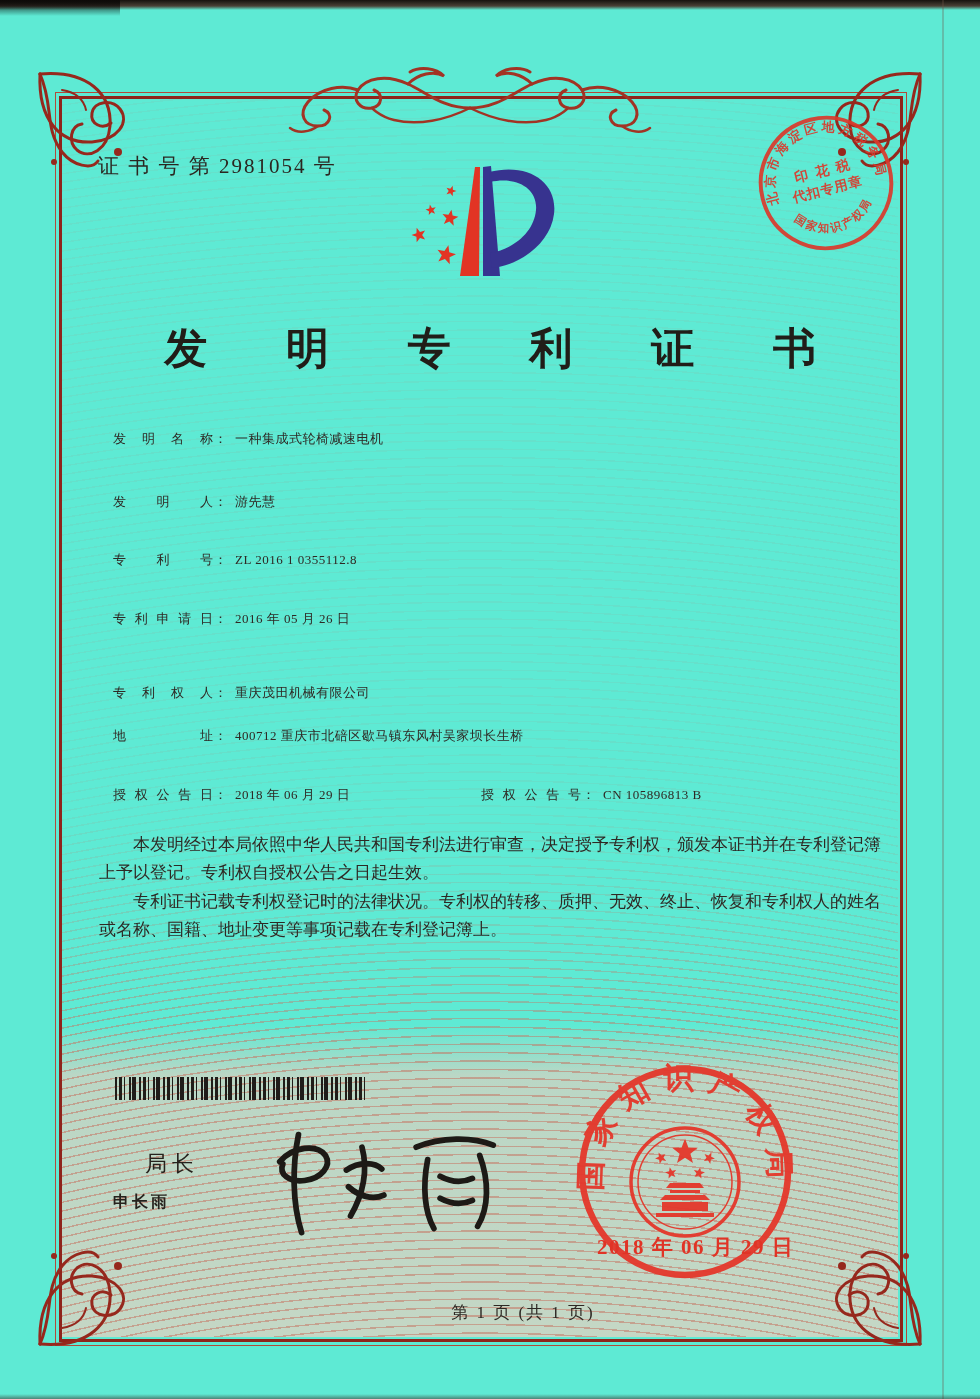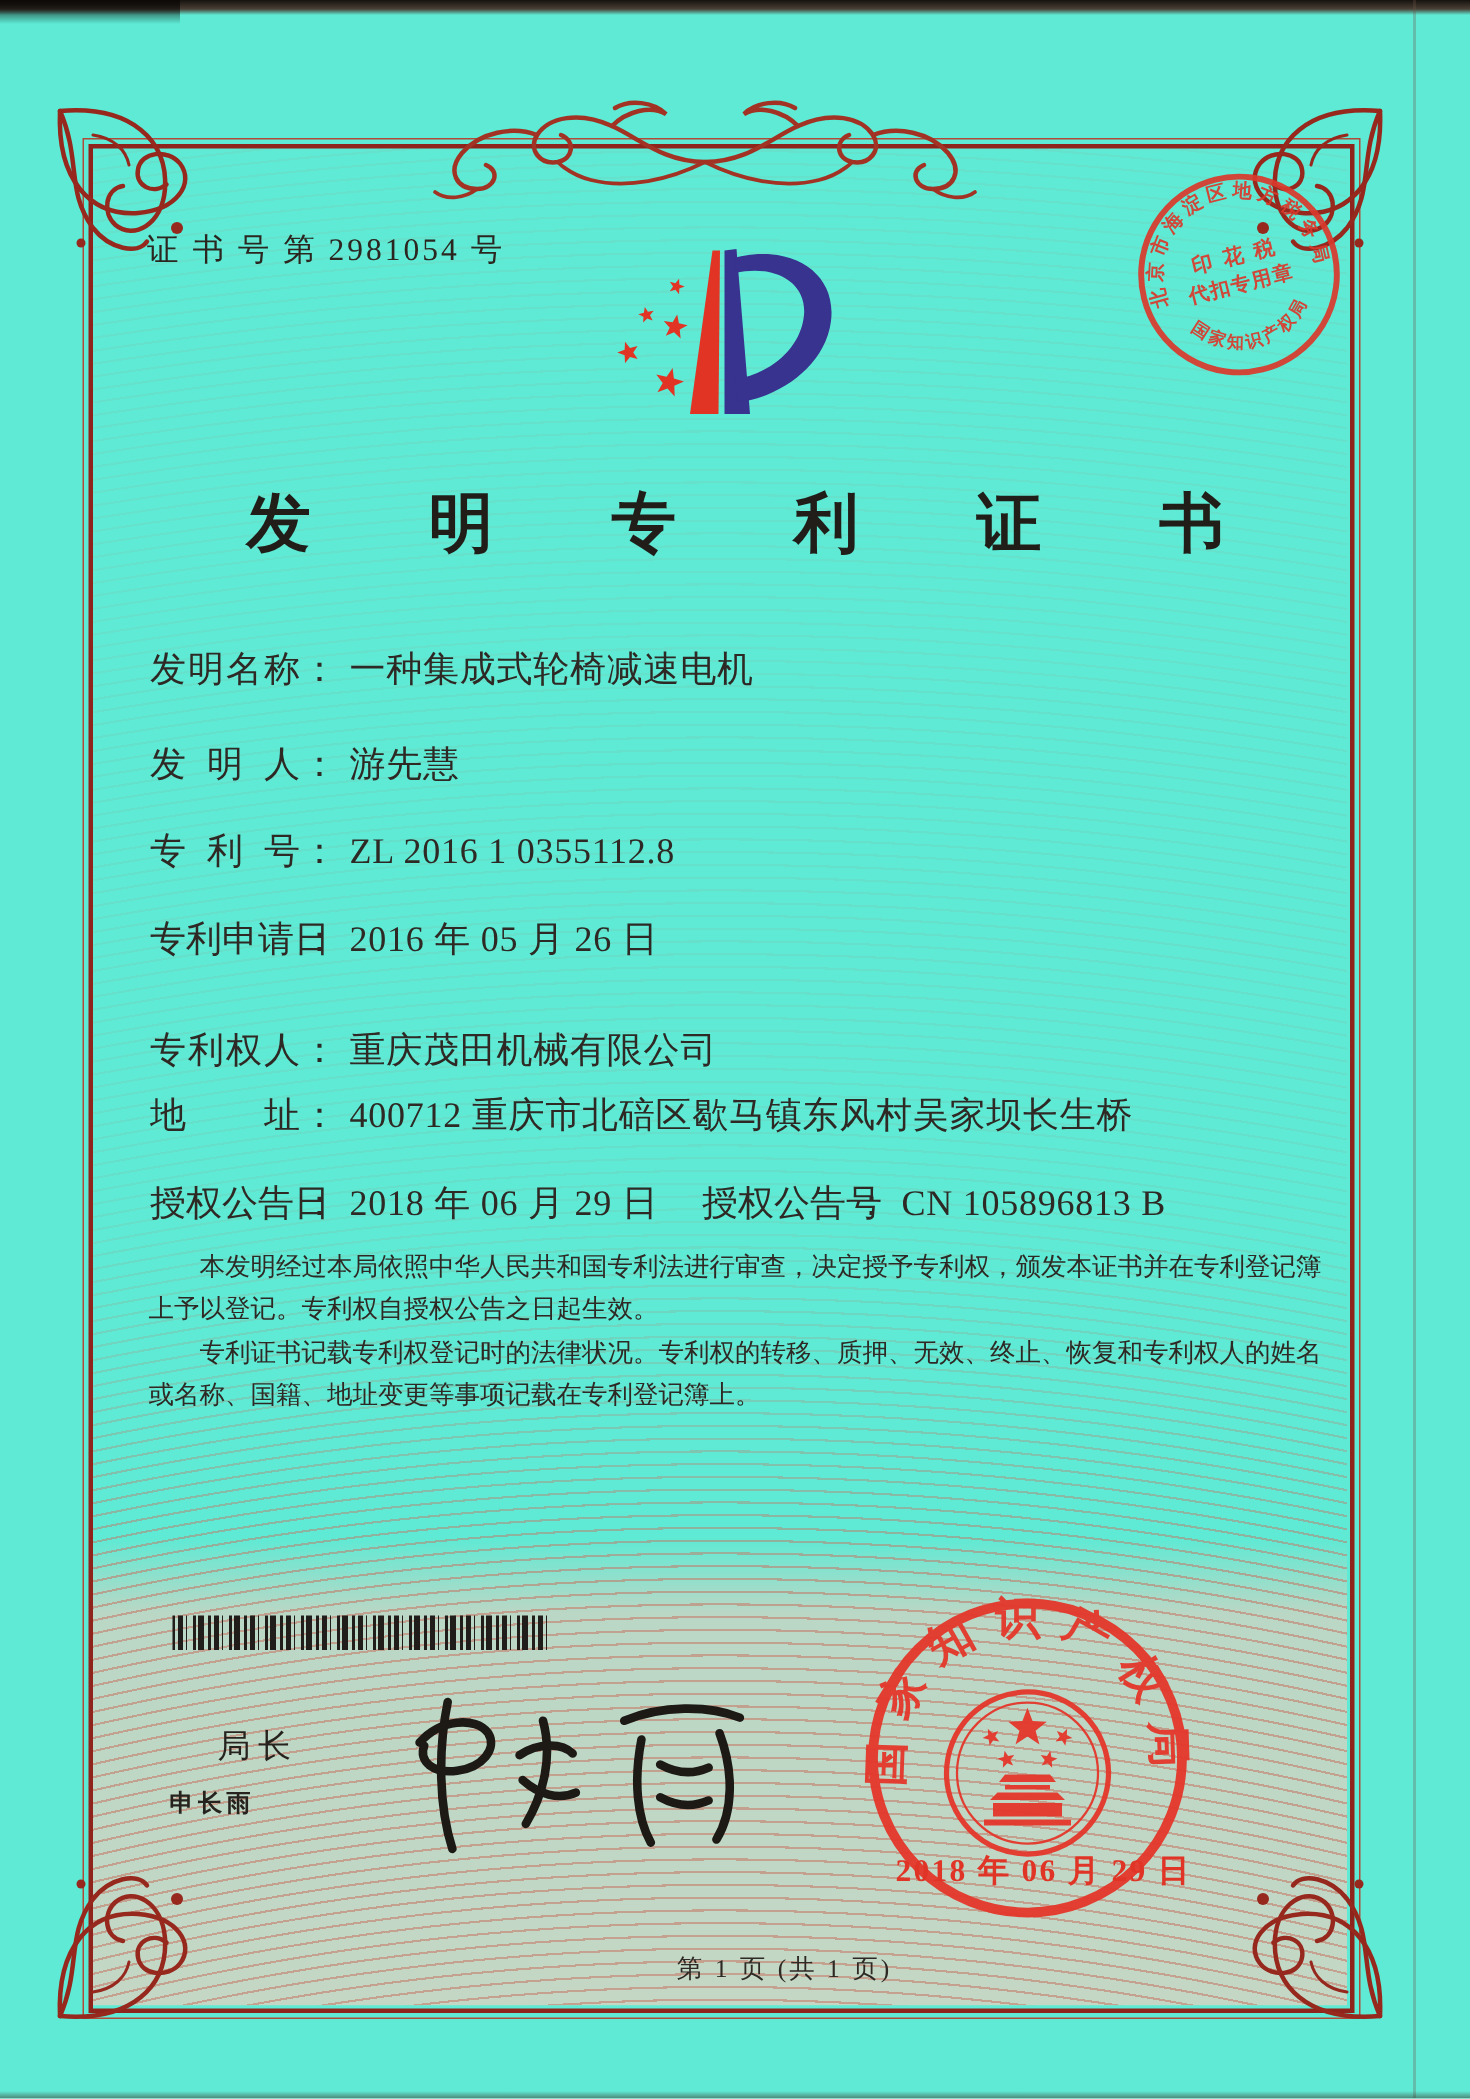--- a/index.html
+++ b/index.html
@@ -24,21 +24,21 @@
     background:repeating-radial-gradient(circle at 50% 235%,rgba(198,116,98,.55) 0 1.4px,rgba(198,116,98,0) 1.4px 8.5px);
     -webkit-mask-image:linear-gradient(to bottom,rgba(0,0,0,.13) 0,rgba(0,0,0,.15) 57%,rgba(0,0,0,.4) 67%,#000 77%,#000 100%);
     mask-image:linear-gradient(to bottom,rgba(0,0,0,.13) 0,rgba(0,0,0,.15) 57%,rgba(0,0,0,.4) 67%,#000 77%,#000 100%);}
   .flourish{position:absolute;width:140px;height:140px;}
   .dragon{position:absolute;left:260px;top:50px;width:420px;height:92px;}
 
   
   .cert-no{position:absolute;left:98px;top:152px;font-size:21px;letter-spacing:2px;color:#2b2620;}
   .title{position:absolute;left:0;right:0;top:291px;text-align:center;font-size:43px;font-weight:bold;
     letter-spacing:34px;padding-left:34px;color:#211d18;white-space:nowrap;margin-top:29px;}
-  .field-row{position:absolute;left:100px;font-size:24px;color:#2e2924;white-space:nowrap;}
+  .field-row{position:absolute;left:113px;font-size:13px;color:#2e2924;white-space:nowrap;}
   .f-label{display:inline-block;width:100px;text-align:justify;text-align-last:justify;}
   .f-sep{display:inline-block;margin-left:1px;}
   .f-value{margin-left:8px;letter-spacing:.5px;}
   .pair-b{position:absolute;left:368px;top:0;}
   .body-text{position:absolute;left:99px;top:831px;width:782px;font-size:17px;line-height:28.4px;
     color:#2e2924;text-align:justify;}
   .body-text p{margin:0;text-indent:2em;}
 
   .barcode{position:absolute;left:115px;top:1077px;width:252px;height:23px;
     background:repeating-linear-gradient(90deg,

